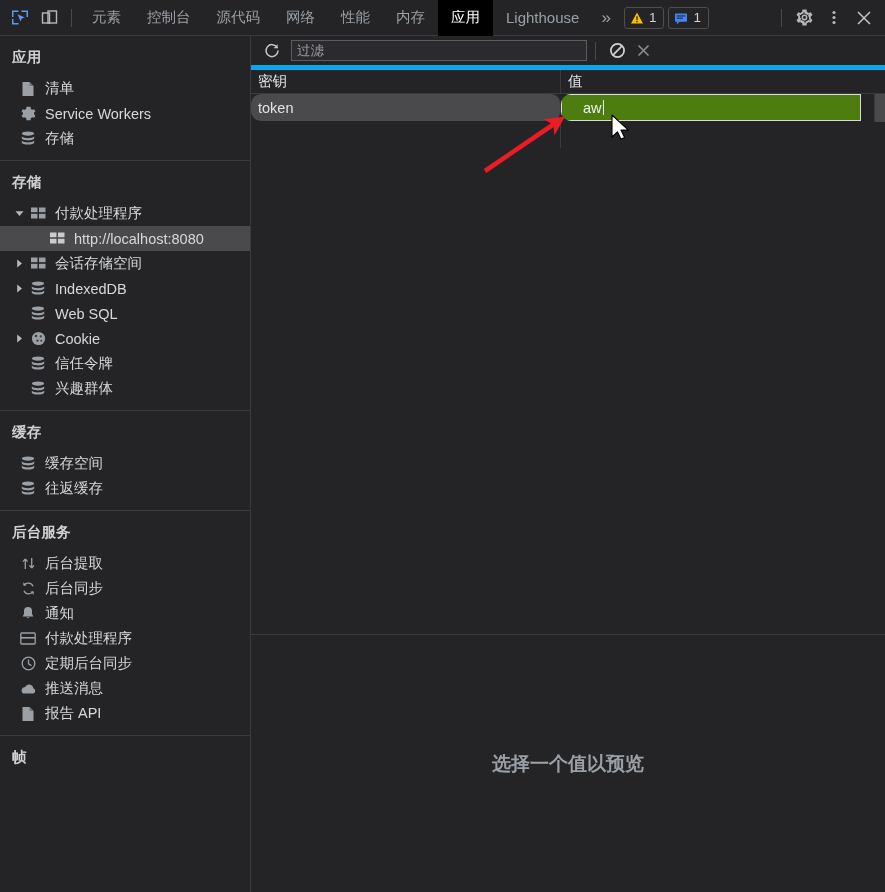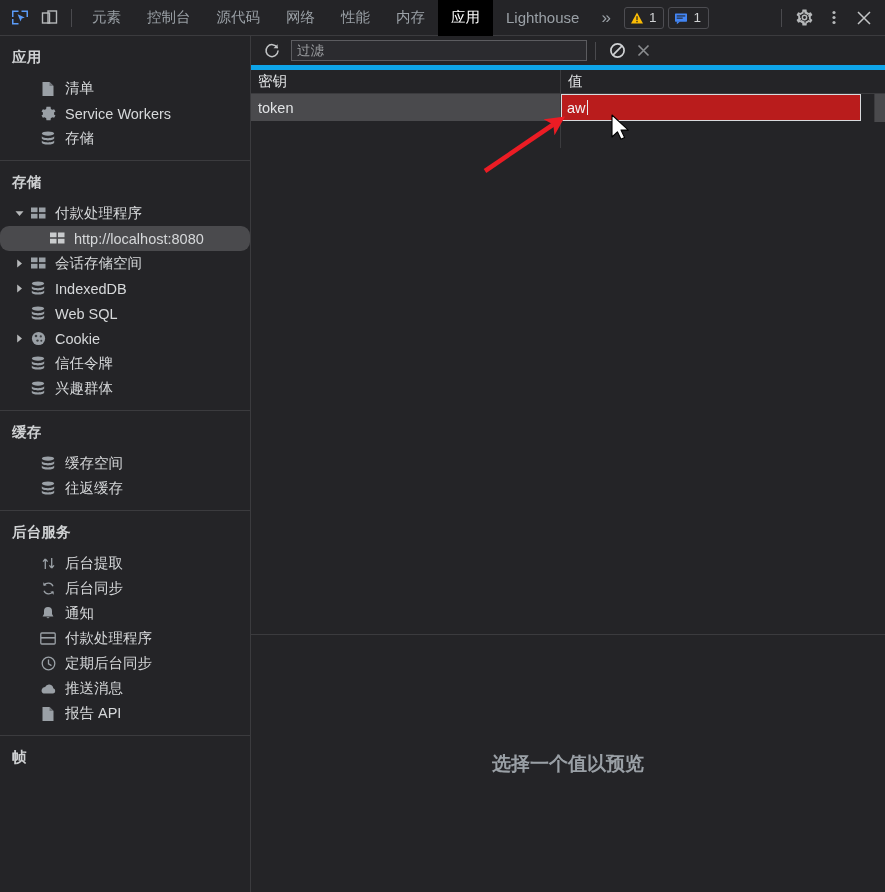--- a/index.html
+++ b/index.html
@@ -67,30 +67,30 @@
   .panel:last-child { border-bottom: none; flex: 1; }
   .panel-title {
     color: #cfd1d3; font-size: 14.5px; font-weight: bold;
     padding: 4px 0 9px 12px; letter-spacing: .2px;
   }
   .row {
     height: 25px; display: flex; align-items: center;
     padding-left: 12px; cursor: pointer; color: #d6d8da; font-size: 14.5px;
     white-space: nowrap;
   }
-  .row.selected { background: #4a4a4d; border-radius: 9px; }
+  .row.selected { background: #4a4a4d; }
   .row .twisty {
     width: 14px; height: 14px; flex: none; display: flex; align-items: center;
     justify-content: center; margin-right: 1px;
   }
   .row .twisty.empty { visibility: hidden; }
   .row .ico { width: 22px; flex: none; display: flex; align-items: center; justify-content: center; margin-right: 6px; }
   .row .lbl { overflow: hidden; text-overflow: ellipsis; }
   .indent-0 { padding-left: 12px; }
-  .indent-1 { padding-left: 37px; }
+  .indent-1 { padding-left: 17px; }
   .indent-2 { padding-left: 46px; }
 
   
   .main { flex: 1; display: flex; flex-direction: column; min-width: 0; background: #242427; }
   .toolbar {
     height: 34px; min-height: 34px;
     background: #242427;
     border-bottom: 5px solid #0ea5e9;
     display: flex; align-items: center; padding: 0 8px;
   }
@@ -119,28 +119,28 @@
     color: #e2e4e6; font-size: 14.5px; display: flex; align-items: center;
     padding-left: 7px; background: #242427; cursor: pointer; font-family: Liberation Serif, serif;
   }
   .th.key { width: 310px; min-width: 310px; border-right: 1px solid #3b3b3e; }
   .th.val { flex: 1; }
   .tbody { flex: 1; background: #242427; }
   .trow { display: flex; height: 27px; }
   .trow.selected .td.key { background: #4a4a4d; }
   .td {
     color: #e2e4e6; font-size: 14.5px; display: flex; align-items: center;
-    padding-left: 7px; overflow: hidden; white-space: nowrap;
+    padding-left: 7px; overflow: hidden; white-space: nowrap; border-radius: 10px;
   }
   .td.key { width: 310px; min-width: 310px; border-right: 1px solid #3b3b3e; }
   .td.val { flex: 1; position: relative; }
   .editing-cell {
     position: absolute; left: 0; top: 0; right: 24px; bottom: 0;
-    background: #b91c1c; border: 1px solid #d8dadd;
-    display: flex; align-items: center; padding-left: 5px;
+    background: #4d7c0f; border: 1px solid #d8dadd;
+    display: flex; align-items: center; padding-left: 21px;
     color: #f1f3f4; font-size: 14.5px;
   }
   .caret { display: inline-block; width: 1px; height: 15px; background: #e8eaed; margin-left: 1px; }
   .filler-row { height: 27px; display:flex; }
   .filler-row .fk { width: 310px; min-width: 310px; border-right: 1px solid #3b3b3e; }
   .filler-row .fv { flex: 1; }
   .right-gutter {
     position: absolute; top: 24px; right: 0; width: 11px; height: 28px;
     background: #4a4a4d; border-left: 1px solid #3b3b3e;
   }

